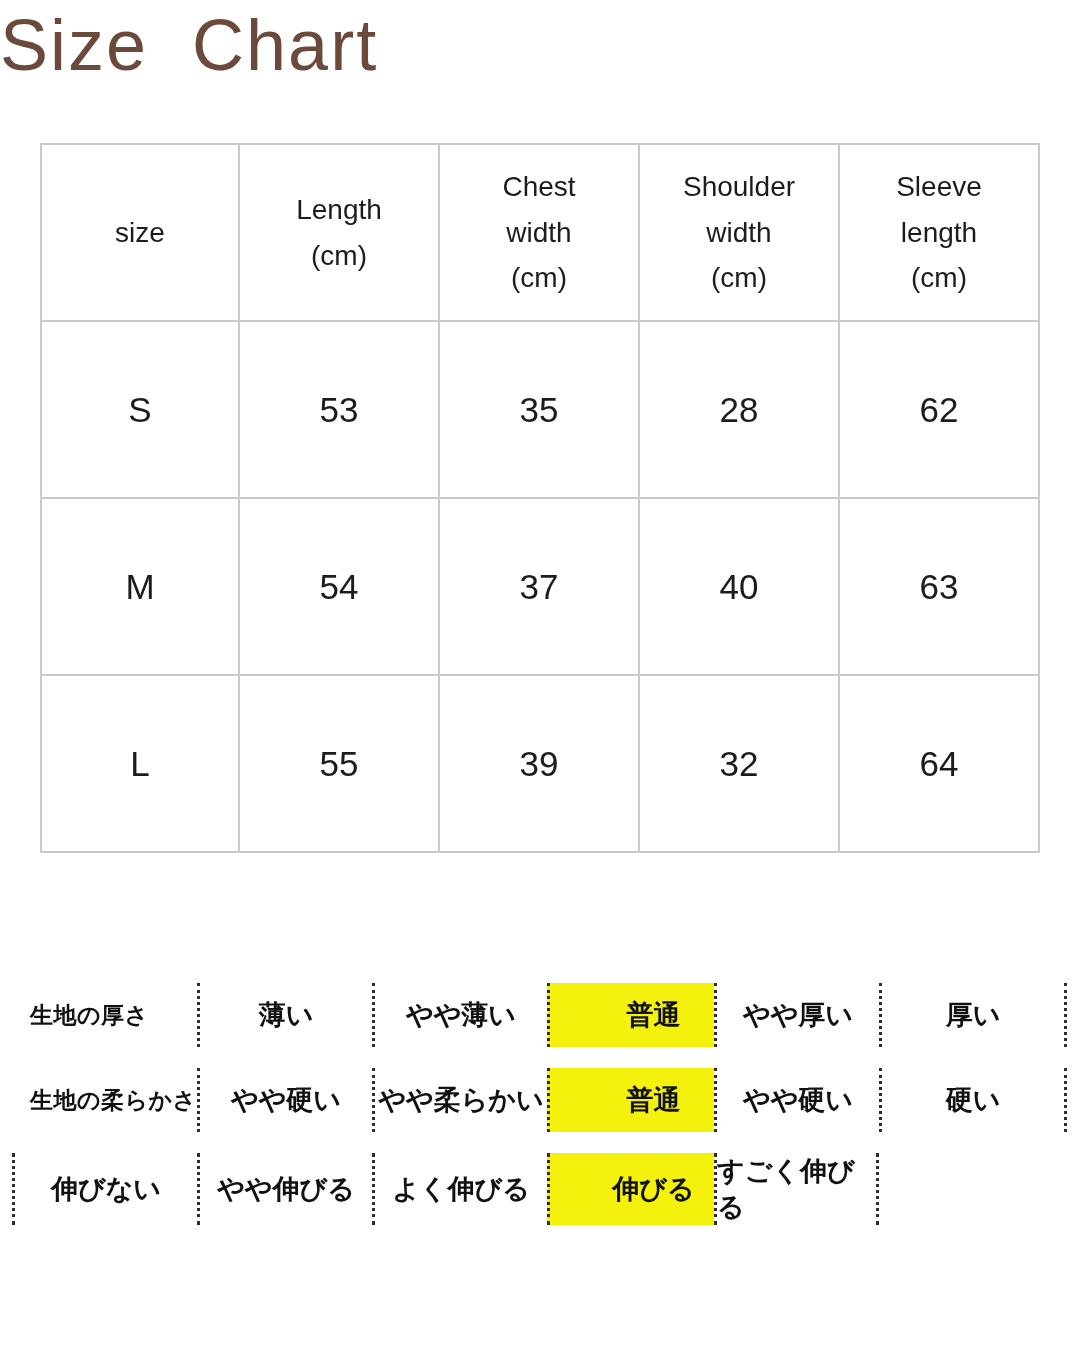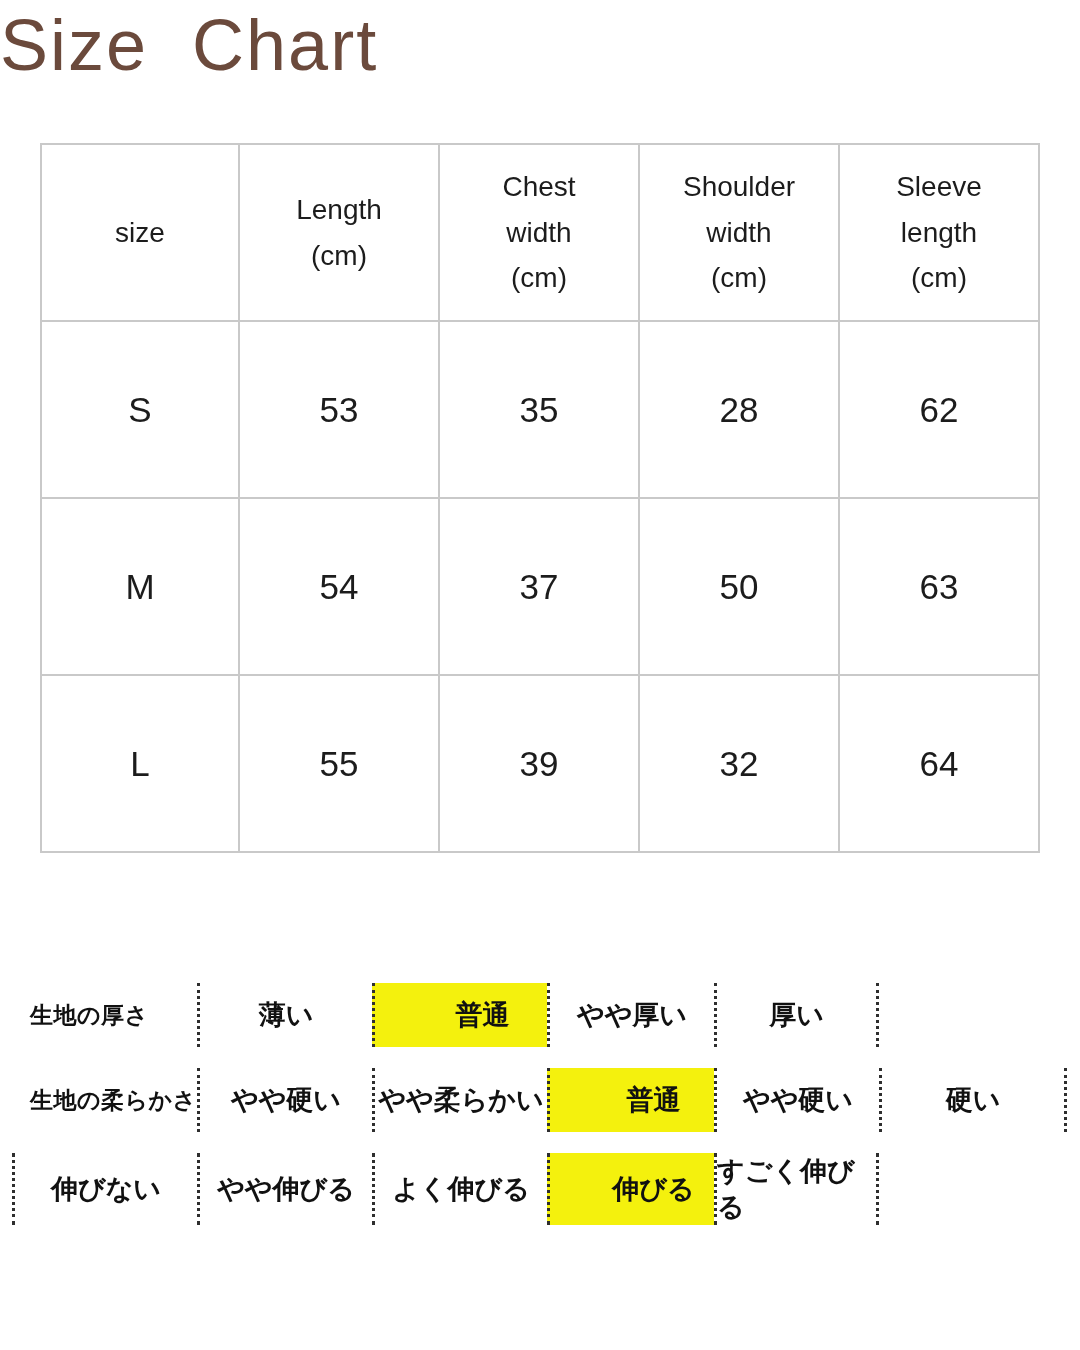--- a/index.html
+++ b/index.html
@@ -118,37 +118,38 @@
       <td>S</td>
       <td>53</td>
       <td>35</td>
       <td>28</td>
       <td>62</td>
     </tr>
     <tr>
       <td>M</td>
       <td>54</td>
       <td>37</td>
-      <td>50</td>
+      <td>40</td>
       <td>63</td>
     </tr>
     <tr>
       <td>L</td>
       <td>55</td>
       <td>39</td>
       <td>32</td>
       <td>64</td>
     </tr>
   </tbody>
 </table>
 
 <div class="fabric">
   <div class="f-row">
     <div class="f-label">生地の厚さ</div>
     <div class="f-cell">薄い</div>
+    <div class="f-cell">やや薄い</div>
     <div class="f-cell hl">普通</div>
     <div class="f-cell">やや厚い</div>
     <div class="f-cell last">厚い</div>
   </div>
   <div class="f-row">
     <div class="f-label">生地の柔らかさ</div>
     <div class="f-cell">やや硬い</div>
     <div class="f-cell">やや柔らかい</div>
     <div class="f-cell hl">普通</div>
     <div class="f-cell">やや硬い</div>

